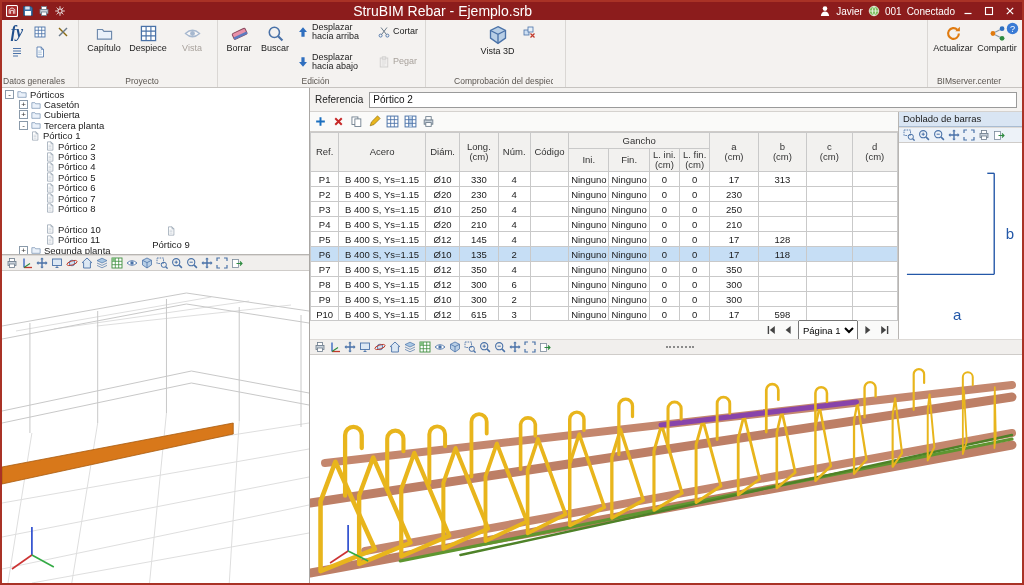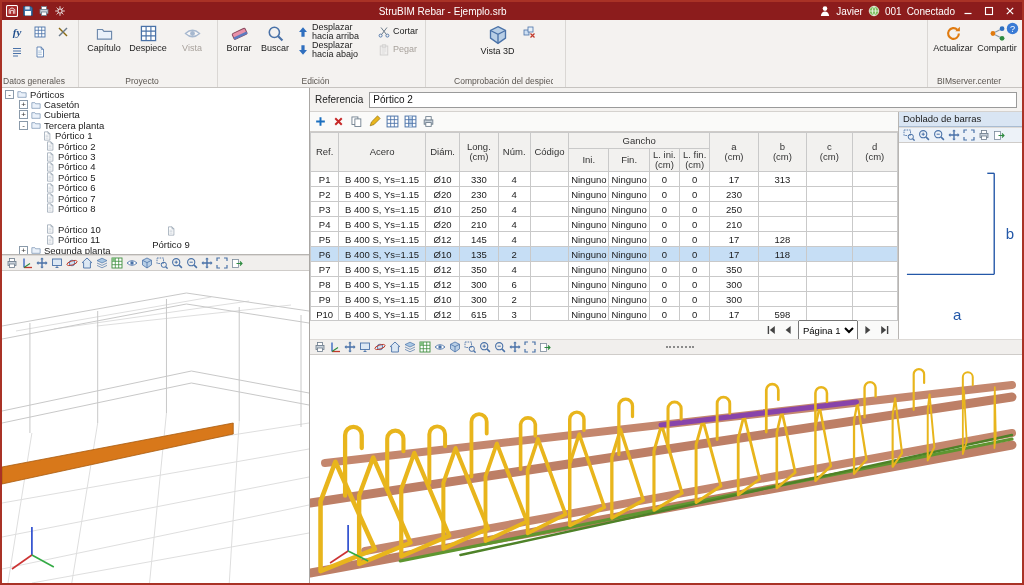--- a/index.html
+++ b/index.html
@@ -1,42 +1,42 @@
 <!DOCTYPE html>
 <html><head>
 <meta charset="utf-8">
 <style>
 *{margin:0;padding:0;box-sizing:border-box;}
 html,body{background:#4a4a4a;}
 body{font-family:"Liberation Sans",sans-serif;-webkit-font-smoothing:antialiased;}
 .window{position:relative;width:1024px;height:585px;background:#E6E3E0;border:2px solid #A93226;overflow:hidden;}
 
 .titlebar{height:18px;background:#8C1C1C;display:flex;align-items:center;color:#fff;font-size:10px;padding:0 4px;gap:4px;}
-.tb-title{flex:1;text-align:center;font-size:10px;white-space:nowrap;overflow:hidden;}
+.tb-title{flex:1;text-align:center;font-size:14px;white-space:nowrap;overflow:hidden;}
 .tb-right{display:flex;align-items:center;gap:5px;}
 .winbtn{display:inline-flex;width:16px;height:14px;align-items:center;justify-content:center;}
 
 .ic{display:inline-flex;width:12px;height:12px;flex:none;}
 .ic svg{width:100%;height:100%;}
 .ic16{width:17px;height:17px;}
 .ic20{width:20px;height:20px;}
 
 .ribbon{position:relative;height:68px;background:#F4F2F0;border-bottom:1px solid #C6C3C0;display:flex;}
 .rgroup{position:relative;border-right:1px solid #DAD7D4;padding:3px 5px 12px 5px;display:flex;gap:4px;align-items:flex-start;}
 .g-label{position:absolute;bottom:1px;left:0;right:12px;text-align:center;font-size:8.5px;color:#5A5550;white-space:nowrap;overflow:hidden;}
 .icon-col{display:flex;flex-direction:column;gap:3px;}
 .icon-row{display:flex;gap:3px;}
 .rbtn{display:inline-flex;align-items:center;justify-content:center;width:20px;height:17px;background:transparent;}
-.fy{font-family:"Liberation Serif",serif;font-style:italic;font-weight:bold;color:#1F4E8C;font-size:11px;}
+.fy{font-family:"Liberation Serif",serif;font-style:italic;font-weight:bold;color:#1F4E8C;font-size:16px;}
 .vbtn{display:flex;flex-direction:column;align-items:center;width:40px;padding-top:2px;gap:2px;}
 .vbtn .vlabel{font-size:9px;line-height:9.5px;text-align:center;color:#222;}
 .hbtn{display:flex;align-items:center;gap:3px;height:17px;padding:0 2px;}
 .hlabel{font-size:9px;line-height:9px;color:#222;width:58px;}
 .hlabel.auto{width:auto;}
-.stackcol{display:flex;flex-direction:column;gap:1px;}
+.stackcol{display:flex;flex-direction:column;gap:13px;}
 .disabled .vlabel,.disabled .hlabel{color:#A8A29C;}
 .disabled .ic{opacity:.45;}
 .help-btn{position:absolute;top:2px;right:3px;width:13px;height:13px;}
 
 .main{display:flex;height:495px;}
 .left-col{width:308px;display:flex;flex-direction:column;border-right:1px solid #AAA7A4;background:#fff;}
 .tree-panel{height:167px;background:#fff;overflow:hidden;border-bottom:1px solid #B8B5B2;padding-top:1px;}
 .trow{display:flex;align-items:center;height:10.4px;font-size:9.5px;color:#1A1A1A;gap:3px;}
 .trow .exp{width:9px;height:9px;border:1px solid #8A9AAA;background:#fff;font-size:8px;line-height:7px;text-align:center;color:#333;flex:none;}
 .trow .exp.hidden{visibility:hidden;}
@@ -375,21 +375,21 @@
           </div>
           <div class="trow" style="padding-left: 17px;">
             <span class="exp">-</span>
             <span class="ic tic">
               <svg viewBox="0 0 12 12">
                 <path d="M1 3.2h3.6l1 1.3H11V10H1z" fill="#EAF1FA" stroke="#6E89AC" stroke-width="0.8"></path>
               </svg>
             </span>
             <span class="tlabel">Tercera planta</span>
           </div>
-          <div class="trow" style="padding-left: 28px;">
+          <div class="trow" style="padding-left: 16px;">
             <span class="exp hidden"></span>
             <span class="ic tic">
               <svg viewBox="0 0 12 12">
                 <path d="M3 1h4.2L9.5 3.3V11H3z" fill="#fff" stroke="#8A99A8" stroke-width="0.8"></path>
                 <path d="M7.2 1v2.3h2.3" fill="none" stroke="#8A99A8" stroke-width="0.8"></path>
                 <path d="M4.2 5h3.6M4.2 6.8h3.6M4.2 8.6h3.6" stroke="#B0BCC8" stroke-width="0.7"></path>
               </svg>
             </span>
             <span class="tlabel">Pórtico 1</span>
           </div>

